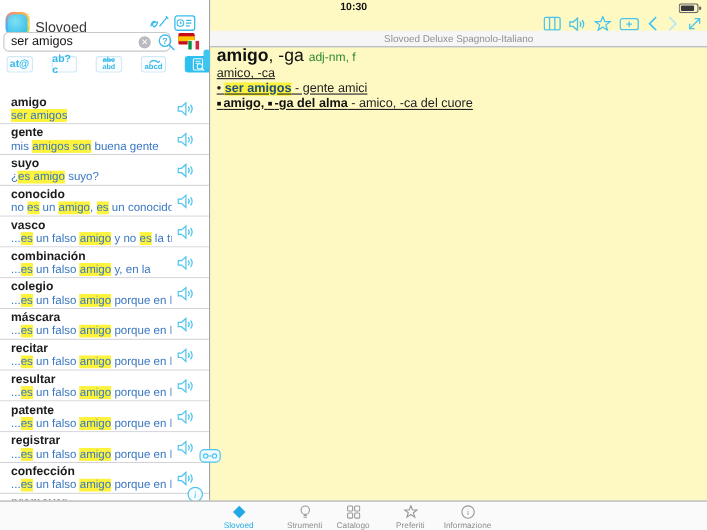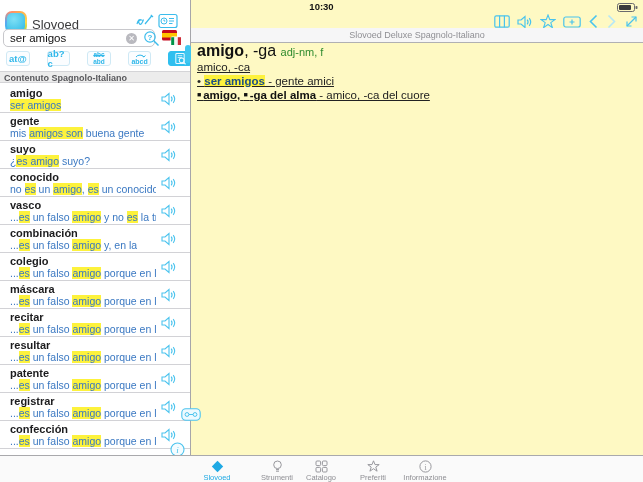--- a/index.html
+++ b/index.html
@@ -145,21 +145,20 @@
       <div class="mode-btn active">
         <svg width="14" height="14" viewBox="0 0 14 14">
           <rect x="2.5" y="1.5" width="9" height="11" rx="1" fill="none" stroke="#eaf9ff" stroke-width="1.1"></rect>
           <path d="M4.5 4 h5 M4.5 6 h5" stroke="#eaf9ff" stroke-width="0.9"></path>
           <circle cx="8.8" cy="9" r="2.6" fill="none" stroke="#eaf9ff" stroke-width="1.1"></circle>
           <path d="M10.6 10.8 L13 13.2" stroke="#eaf9ff" stroke-width="1.2"></path>
         </svg>
       </div>
     </div>
 
-    <div class="list-header">Contenuto Spagnolo-Italiano</div>
     <div class="rows">
     <div class="row">
       <div class="word">amigo</div>
       <div class="snippet"><span class="hl">ser amigos</span></div>
       <svg class="speaker" width="16" height="14" viewBox="0 0 16 14">
         <path d="M1 5 L4 5 L8 1.5 L8 12.5 L4 9 L1 9 Z" fill="none" stroke="#4cc4ee" stroke-width="1.1"></path>
         <path d="M10.2 4.7 A3.8 3.8 0 0 1 10.2 9.3" fill="none" stroke="#4cc4ee" stroke-width="1.1"></path>
         <path d="M12.2 3.2 A6.2 6.2 0 0 1 12.2 10.8" fill="none" stroke="#4cc4ee" stroke-width="1.1"></path>
       </svg>
     </div>

